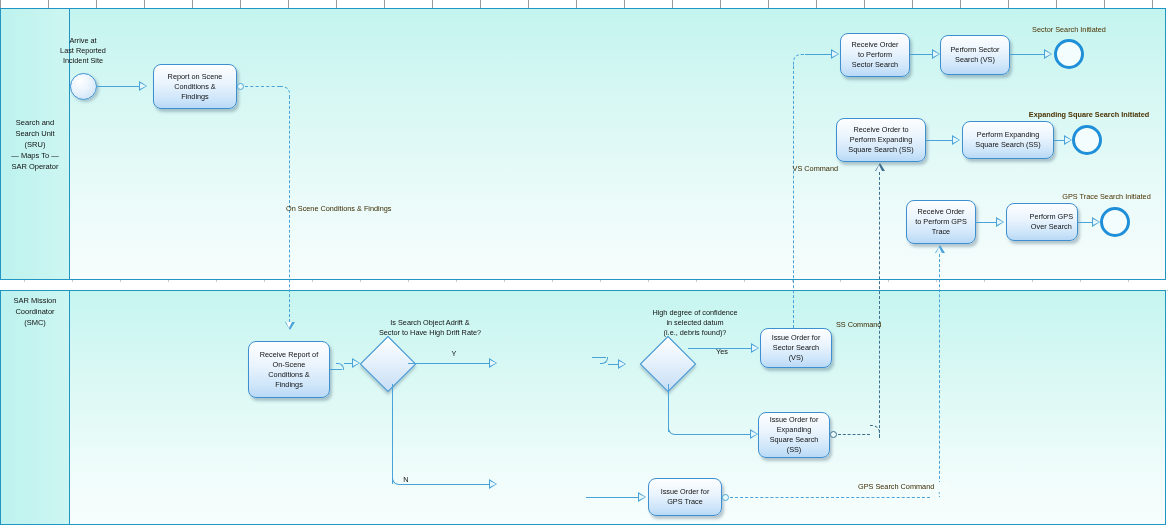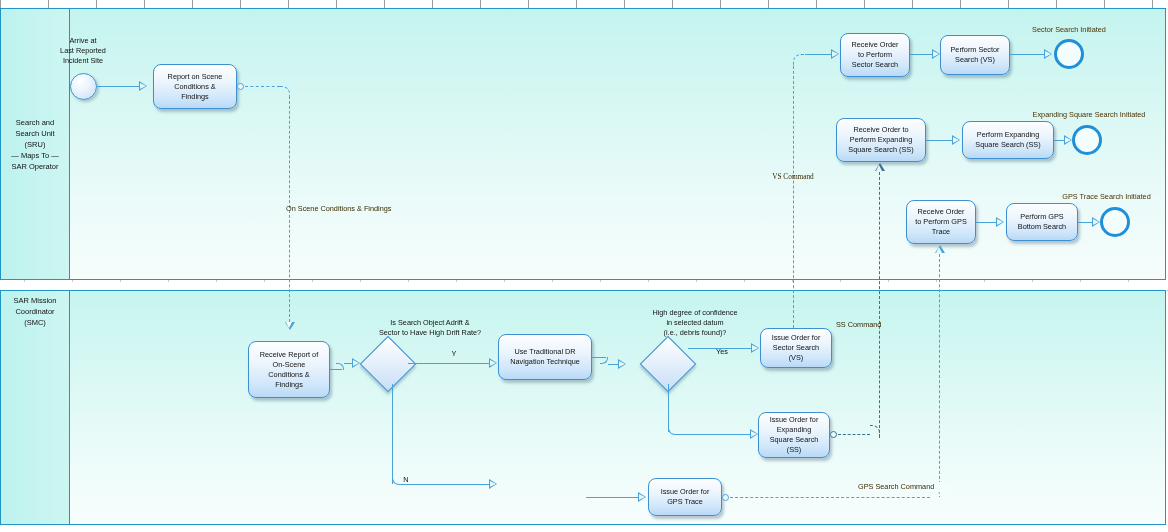--- a/index.html
+++ b/index.html
@@ -231,58 +231,58 @@
     <div>
       <div>Perform Expanding</div>
       <div>Square Search (SS)</div>
     </div>
   </div>
 
   <div class="ln h" style="left:1054px;top:140px;width:12px;"></div>
   <div class="arwo r" style="left:1064px;top:135px;"></div>
   <div class="arwi r" style="left:1065px;top:136.5px;"></div>
   <div class="evt end" style="left:1072px;top:125px;width:30px;height:30px;"></div>
-  <div class="lbl evt" style="left:1010px;top:110px;width:158px;">Expanding Square Search Initiated</div>
+  <div class="lbl evt" style="left:1010px;top:110px;width:158px;font-weight:bold;">Expanding Square Search Initiated</div>
 
   <div class="ln dash-v dk" style="left:879px;top:172px;height:266px;"></div>
   <div class="arwo u dk" style="left:874.5px;top:163px;"></div>
   <div class="arwi u" style="left:875.9px;top:164.5px;"></div>
   <div class="lbl flow" style="left:836px;top:320px;width:90px;text-align:left;">SS Command</div>
 
   <div class="task" style="left:906px;top:200px;width:70px;height:44px;">
     <div>
       <div>Receive Order</div>
       <div>to Perform GPS</div>
       <div>Trace</div>
     </div>
   </div>
 
   <div class="ln h" style="left:976px;top:222px;width:22px;"></div>
   <div class="arwo r" style="left:996px;top:217px;"></div>
   <div class="arwi r" style="left:997px;top:218.5px;"></div>
 
-  <div class="task" style="left:1006px;top:203px;width:72px;height:38px;">
+  <div class="task" style="left:1006px;top:203px;width:72px;height:38px;justify-content:flex-end;">
     <div>
       <div>Perform GPS</div>
-      <div>Bottom Search</div>
+      <div>Over Search</div>
     </div>
   </div>
 
   <div class="ln h" style="left:1078px;top:222px;width:16px;"></div>
   <div class="arwo r" style="left:1092px;top:217px;"></div>
   <div class="arwi r" style="left:1093px;top:218.5px;"></div>
   <div class="evt end" style="left:1100px;top:207px;width:30px;height:30px;"></div>
   <div class="lbl evt" style="left:1045px;top:192px;width:123px;">GPS Trace Search Initiated</div>
 
   <div class="ln dash-v" style="left:939px;top:254px;height:230px;"></div>
   <div class="arwo u" style="left:934.5px;top:245px;"></div>
   <div class="arwi u" style="left:935.9px;top:246.5px;"></div>
 
   <div class="ln dash-v" style="left:793px;top:66px;height:267px;"></div>
-  <div class="lbl flow" style="left:748px;top:172px;width:90px;text-align:center;font-family:Liberation Serif, serif;">VS Command</div>
+  <div class="lbl flow" style="left:748px;top:164px;width:90px;text-align:right;">VS Command</div>
   <div class="msgdot" style="left:790px;top:331px;"></div>
 
   <div class="task" style="left:248px;top:341px;width:82px;height:57px;">
     <div>
       <div>Receive Report of</div>
       <div>On-Scene</div>
       <div>Conditions &amp;</div>
       <div>Findings</div>
     </div>
   </div>
@@ -306,26 +306,20 @@
   <div class="arwi r" style="left:490px;top:359.5px;"></div>
   <div class="lbl" style="left:447px;top:349px;width:14px;">Y</div>
 
   <div class="ln v" style="left:392px;top:384px;height:100px;"></div>
   <div class="elbow" style="left:392px;top:476px;width:9px;height:9px;border-width:0 0 1px 1px;border-radius:0 0 0 7px;"></div>
   <div class="ln h" style="left:400px;top:484px;width:92px;"></div>
   <div class="arwo r" style="left:489px;top:479px;"></div>
   <div class="arwi r" style="left:490px;top:480.5px;"></div>
   <div class="lbl" style="left:399px;top:475px;width:14px;">N</div>
 
-  <div class="task" style="left:498px;top:334px;width:94px;height:46px;">
-    <div>
-      <div>Use Traditional DR</div>
-      <div>Navigation Technique</div>
-    </div>
-  </div>
 
   <div class="ln h" style="left:592px;top:357px;width:14px;"></div>
   <div class="elbow" style="left:600px;top:357px;width:8px;height:7px;border-width:0 1px 1px 0;border-radius:0 0 6px 0;"></div>
   <div class="ln h" style="left:608px;top:364px;width:12px;"></div>
   <div class="arwo r" style="left:618px;top:359px;"></div>
   <div class="arwi r" style="left:619px;top:360.5px;"></div>
 
   <div class="lbl cond" style="left:605px;top:308px;width:180px;">
     <div>High degree of confidence</div>
     <div>in selected datum</div>

